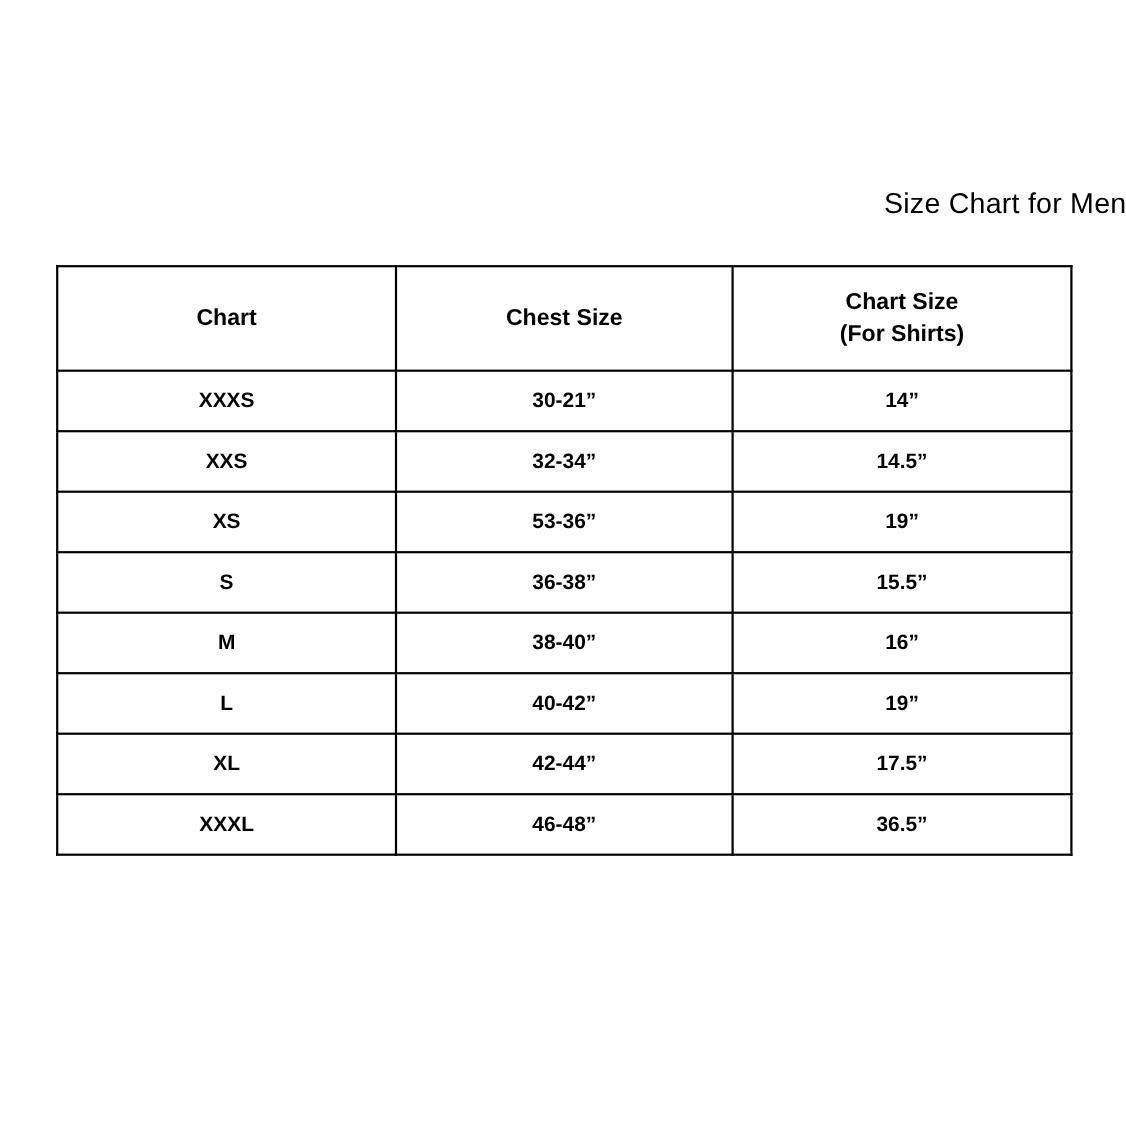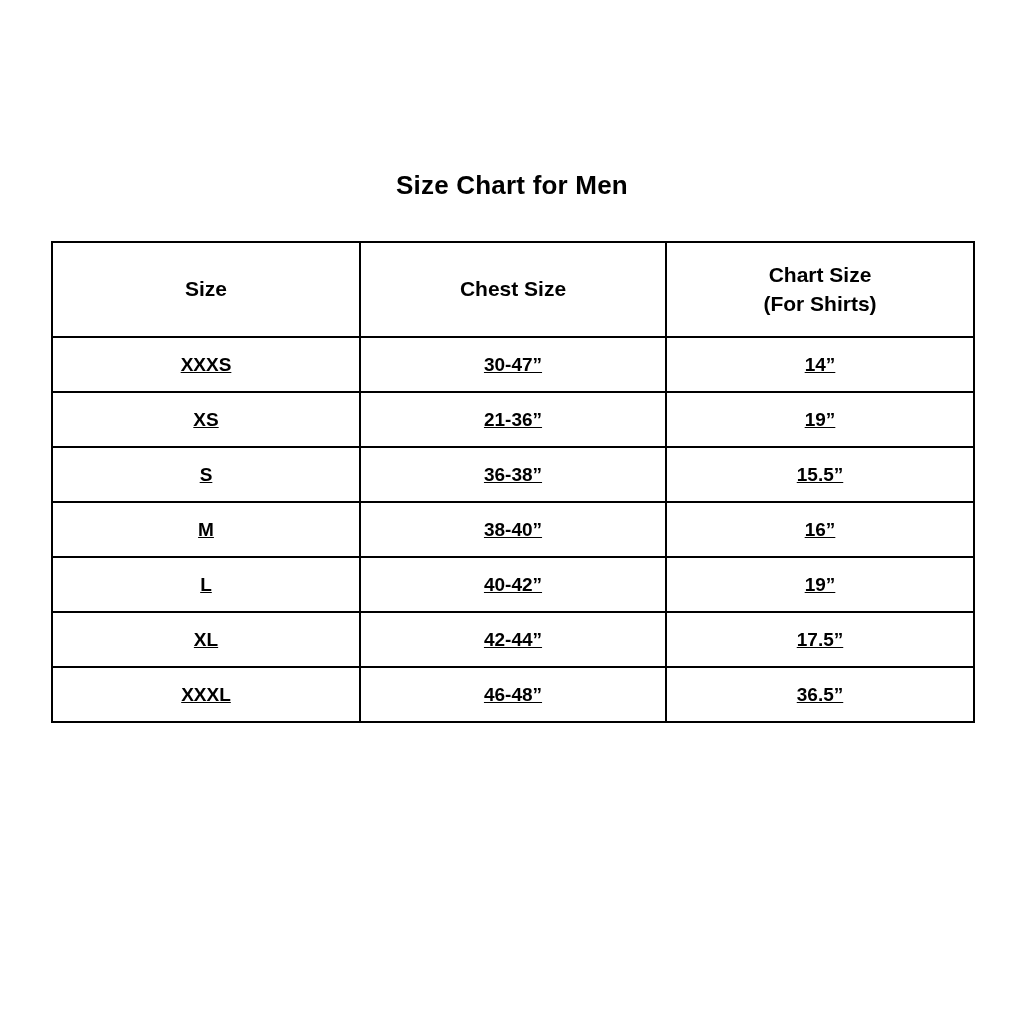--- a/index.html
+++ b/index.html
@@ -21,23 +21,23 @@
     top: 0;
     width: 1024px;
     height: 1024px;
     background: #ffffff;
   }
   .chart-title {
     position: absolute;
     left: 0;
     top: 170px;
     width: 1024px;
-    text-align: center;
+    text-align: right;
     font-size: 26px;
-    font-weight: bold;
+    font-weight: normal;
     letter-spacing: 0.2px;
   }
   table.size-table {
     position: absolute;
     left: 51px;
     top: 241px;
     width: 922px;
     border-collapse: collapse;
     table-layout: fixed;
   }
@@ -61,59 +61,63 @@
   table.size-table thead th .sub {
     display: block;
     font-size: 21px;
     font-weight: bold;
   }
   table.size-table tbody td {
     height: 53px;
     font-size: 19px;
     vertical-align: middle;
     padding: 0 4px;
-    text-decoration: underline;
   }
 </style>
 </head>
 <body>
 
 <div class="page">
 
   <div class="chart-title">Size Chart for Men</div>
 
   <table class="size-table">
     <colgroup>
       <col class="c1">
       <col class="c2">
       <col class="c3">
     </colgroup>
     <thead>
       <tr>
         <th>
-          <span>Size</span>
+          <span>Chart</span>
         </th>
         <th>
           <span>Chest Size</span>
         </th>
         <th>
           <span>Chart Size</span>
           <span class="sub">(For Shirts)</span>
         </th>
       </tr>
     </thead>
     <tbody>
       <tr>
         <td>XXXS</td>
-        <td>30-47”</td>
+        <td>30-21”</td>
         <td>14”</td>
       </tr>
       <tr>
+        <td>XXS</td>
+        <td>32-34”</td>
+        <td>14.5”</td>
+      </tr>
+      <tr>
         <td>XS</td>
-        <td>21-36”</td>
+        <td>53-36”</td>
         <td>19”</td>
       </tr>
       <tr>
         <td>S</td>
         <td>36-38”</td>
         <td>15.5”</td>
       </tr>
       <tr>
         <td>M</td>
         <td>38-40”</td>

